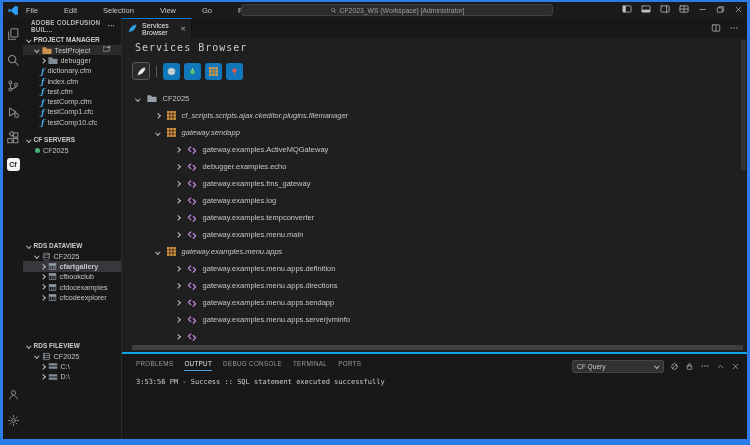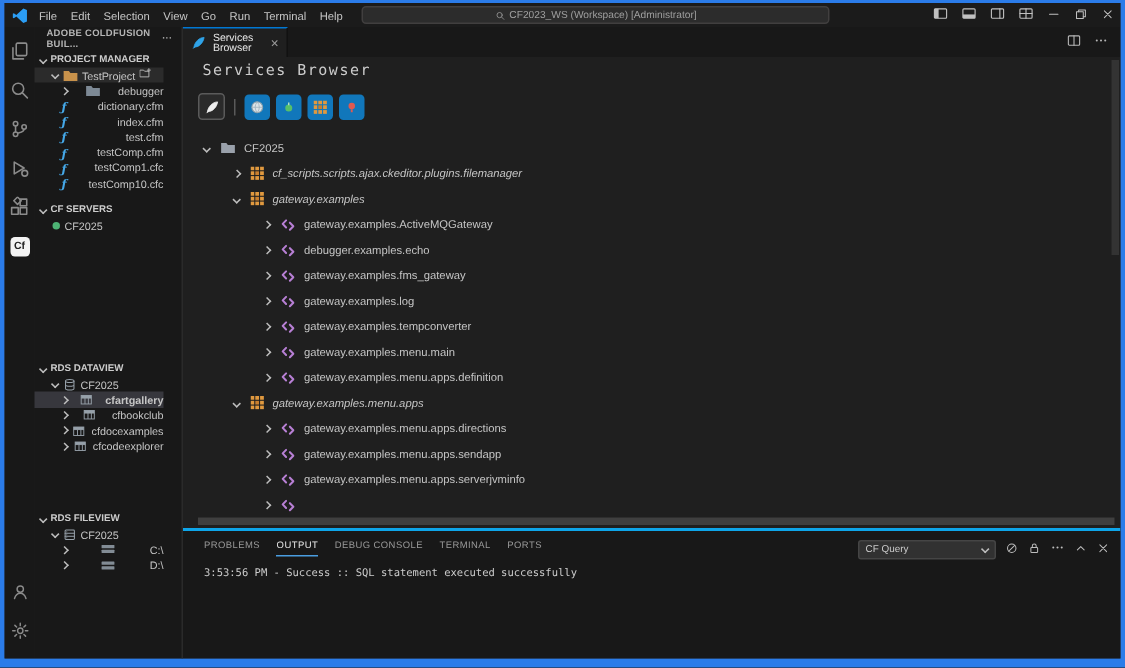--- a/index.html
+++ b/index.html
@@ -3,42 +3,42 @@
 <meta charset="utf-8">
 <style>
   * { margin:0; padding:0; box-sizing:border-box; }
   html,body { width:750px; height:445px; overflow:hidden; }
   body { background:#2b7ce9; position:relative; font-family:"Liberation Sans",sans-serif; -webkit-font-smoothing:antialiased; }
   .window { position:absolute; left:3px; top:2px; right:3px; bottom:6px; background:#1f1f1f; display:flex; flex-direction:column; overflow:hidden; }
 
   
   .titlebar { height:16px; background:#1b1b1b; display:flex; align-items:center; font-size:7.5px; color:#c5c5c5; position:relative; flex:0 0 auto; }
   .tb-logo { width:14px; display:flex; justify-content:center; align-items:center; margin-left:3px; }
-  .menus { display:flex; gap:9px; margin-left:6px; }
+  .menus { display:flex; gap:26px; margin-left:6px; }
   .menu-item { cursor:default; }
   .nav-arrows { display:flex; gap:6px; margin-left:14px; color:#9a9a9a; }
   .searchbox { position:absolute; left:238px; top:2px; width:312px; height:12px; background:#2c2c2c; border:1px solid #413f3f; border-radius:3px; display:flex; align-items:center; justify-content:center; gap:3px; font-size:6.8px; color:#9f9f9f; }
   .tb-right { position:absolute; right:4px; top:0; height:16px; display:flex; align-items:center; gap:9px; color:#c0c0c0; }
   .icon { display:inline-flex; align-items:center; justify-content:center; line-height:0; }
 
   
   .main { flex:1; display:flex; min-height:0; }
   .activitybar { width:20px; background:#181818; display:flex; flex-direction:column; align-items:center; padding-top:3px; flex:0 0 auto; }
   .ab-item { height:26px; width:20px; display:flex; align-items:center; justify-content:center; color:#8b8b8b; }
   .ab-item.active-cf { color:#1e1e1e; }
   .cf-badge { width:13px; height:13px; background:#f3f3f3; border-radius:3px; font-size:7px; font-weight:700; display:flex; align-items:center; justify-content:center; color:#222; }
   .ab-bottom { margin-top:auto; padding-bottom:6px; display:flex; flex-direction:column; align-items:center; }
 
   .sidebar { width:99px; background:#181818; border-right:1px solid #2a2a2a; position:relative; color:#c5c5c5; flex:0 0 auto; }
   .sb-head { position:absolute; top:0; left:0; right:0; height:15px; display:flex; align-items:center; justify-content:space-between; padding:0 6px 0 8px; font-size:6.3px; font-weight:700; color:#b6b6b6; letter-spacing:.2px; }
-  .sb-sec { position:absolute; left:0; right:12px; }
+  .sb-sec { position:absolute; left:0; right:0; }
   .sec-pm { top:16px; } .sec-srv { top:116px; } .sec-dv { top:222px; } .sec-fv { top:322px; }
   .sec-head { height:11px; display:flex; align-items:center; gap:3px; padding-left:4px; font-size:6.5px; font-weight:700; color:#cccccc; }
   .sb-row { height:10.3px; display:flex; align-items:center; gap:3px; font-size:7.2px; color:#c5c5c5; padding-left:12px; white-space:nowrap; }
-  .sb-row.lvl2 { padding-left:18px;justify-content:space-between; }
+  .sb-row.lvl2 { padding-left:18px; }
   .sb-row.selected { background:#37373d;font-weight:bold; }
   .sb-row.focusrow { background:#2b2b2b; }
   .pm-actions { margin-left:auto; display:flex; gap:3px; padding-right:4px; color:#bdbdbd; }
   .cf-glyph { color:#45a8e8; font-style:italic; font-weight:700; font-size:8px; font-family:"DejaVu Serif",serif; line-height:0; }
   .dot-green { width:5px; height:5px; border-radius:50%; background:#4db374; display:inline-block; }
 
   .chev { display:inline-block; width:3.6px; height:3.6px; border-right:1px solid #bdbdbd; border-bottom:1px solid #bdbdbd; transform:rotate(-45deg); flex:0 0 auto; }
   .chev.down { transform:rotate(45deg); }
 
   
@@ -550,21 +550,21 @@
                     <rect x="6.4" y="0" width="2.5" height="2.5"></rect>
                     <rect x="0" y="3.2" width="2.5" height="2.5"></rect>
                     <rect x="3.2" y="3.2" width="2.5" height="2.5" fill="#c97f2e"></rect>
                     <rect x="6.4" y="3.2" width="2.5" height="2.5"></rect>
                     <rect x="0" y="6.4" width="2.5" height="2.5"></rect>
                     <rect x="3.2" y="6.4" width="2.5" height="2.5"></rect>
                     <rect x="6.4" y="6.4" width="2.5" height="2.5"></rect>
                   </g>
                 </svg>
               </span>
-              <span class="t-label">gateway.examples</span>
+              <span class="t-label">gateway.sendapp</span>
             </div>
             <div class="t-row d2">
               <span class="chev"></span>
               <span class="icon">
                 <svg viewBox="0 0 11 11" width="10" height="10" fill="none" stroke="#b77fd4" stroke-width="1.5" stroke-linecap="round" stroke-linejoin="round">
                   <path d="M4.1 2.1L1.6 4.7l2.5 2.6"></path>
                   <path d="M6.9 3.8l2.5 2.6-2.5 2.6"></path>
                 </svg>
               </span>
               <span class="t-label">gateway.examples.ActiveMQGateway</span>
@@ -611,30 +611,20 @@
             </div>
             <div class="t-row d2">
               <span class="chev"></span>
               <span class="icon">
                 <svg viewBox="0 0 11 11" width="10" height="10" fill="none" stroke="#b77fd4" stroke-width="1.5" stroke-linecap="round" stroke-linejoin="round">
                   <path d="M4.1 2.1L1.6 4.7l2.5 2.6"></path>
                   <path d="M6.9 3.8l2.5 2.6-2.5 2.6"></path>
                 </svg>
               </span>
               <span class="t-label">gateway.examples.menu.main</span>
-            </div>
-            <div class="t-row d2">
-              <span class="chev"></span>
-              <span class="icon">
-                <svg viewBox="0 0 11 11" width="10" height="10" fill="none" stroke="#b77fd4" stroke-width="1.5" stroke-linecap="round" stroke-linejoin="round">
-                  <path d="M4.1 2.1L1.6 4.7l2.5 2.6"></path>
-                  <path d="M6.9 3.8l2.5 2.6-2.5 2.6"></path>
-                </svg>
-              </span>
-              <span class="t-label">gateway.examples.menu.apps.definition</span>
             </div>
             <div class="t-row d1">
               <span class="chev down"></span>
               <span class="icon">
                 <svg viewBox="0 0 9 9" width="9" height="9">
                   <g fill="#e0993f">
                     <rect x="0" y="0" width="2.5" height="2.5"></rect>
                     <rect x="3.2" y="0" width="2.5" height="2.5"></rect>
                     <rect x="6.4" y="0" width="2.5" height="2.5"></rect>
                     <rect x="0" y="3.2" width="2.5" height="2.5"></rect>
@@ -649,20 +639,30 @@
               <span class="t-label">gateway.examples.menu.apps</span>
             </div>
             <div class="t-row d2">
               <span class="chev"></span>
               <span class="icon">
                 <svg viewBox="0 0 11 11" width="10" height="10" fill="none" stroke="#b77fd4" stroke-width="1.5" stroke-linecap="round" stroke-linejoin="round">
                   <path d="M4.1 2.1L1.6 4.7l2.5 2.6"></path>
                   <path d="M6.9 3.8l2.5 2.6-2.5 2.6"></path>
                 </svg>
               </span>
+              <span class="t-label">gateway.examples.menu.apps.definition</span>
+            </div>
+            <div class="t-row d2">
+              <span class="chev"></span>
+              <span class="icon">
+                <svg viewBox="0 0 11 11" width="10" height="10" fill="none" stroke="#b77fd4" stroke-width="1.5" stroke-linecap="round" stroke-linejoin="round">
+                  <path d="M4.1 2.1L1.6 4.7l2.5 2.6"></path>
+                  <path d="M6.9 3.8l2.5 2.6-2.5 2.6"></path>
+                </svg>
+              </span>
               <span class="t-label">gateway.examples.menu.apps.directions</span>
             </div>
             <div class="t-row d2">
               <span class="chev"></span>
               <span class="icon">
                 <svg viewBox="0 0 11 11" width="10" height="10" fill="none" stroke="#b77fd4" stroke-width="1.5" stroke-linecap="round" stroke-linejoin="round">
                   <path d="M4.1 2.1L1.6 4.7l2.5 2.6"></path>
                   <path d="M6.9 3.8l2.5 2.6-2.5 2.6"></path>
                 </svg>
               </span>

